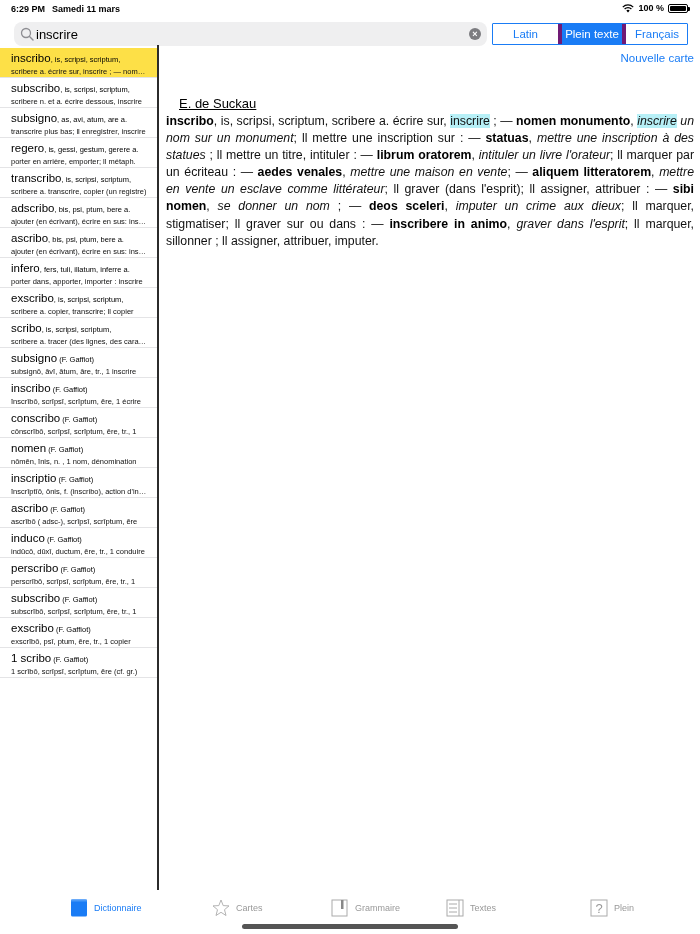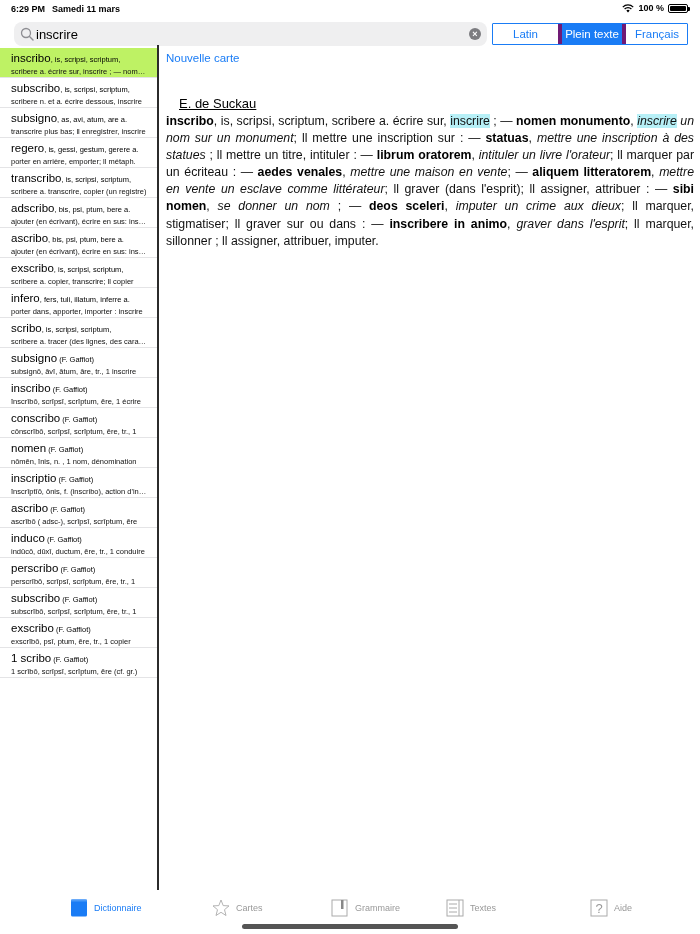--- a/index.html
+++ b/index.html
@@ -23,27 +23,27 @@
   .segmented { position: absolute; left: 492px; top: 23px; width: 196px; height: 22px; border: 1px solid #1a7cf5; border-radius: 1px; display: flex; overflow: hidden; }
   .segmented .seg { flex: 0 0 auto; font-size: 11.5px; color: #1a7cf5; text-align: center; line-height: 20px; border-left: 4px solid #701a75; cursor: pointer; }
   .segmented .seg:first-child { border-left: none; width: 65px; }
   .segmented .seg:nth-child(2) { width: 64px; }
   .segmented .seg:nth-child(3) { width: 66px; }
   .segmented .seg.active { background: #1a7cf5; color: #fff; }
 
   .sidebar { position: absolute; left: 0; top: 48px; width: 157px; height: 842px; background: #fff; }
   .divider-v { position: absolute; left: 157px; top: 45px; width: 2px; height: 845px; background: #2b2b2b; }
   .list-item { height: 30px; padding: 4px 0 0 11px; border-bottom: 1px solid #e4e4e6; overflow: hidden; cursor: pointer; }
-  .list-item.selected { background: #bef264; }
+  .list-item.selected { background: #fde047; }
   .list-item .line1 { font-size: 11.5px; white-space: nowrap; overflow: hidden; line-height: 13px; }
   .list-item .line1 .small { font-size: 7.5px; }
   .list-item .line2 { font-size: 7.5px; white-space: nowrap; overflow: hidden; text-overflow: ellipsis; width: 136px; line-height: 11px; color: #111; }
 
   .content { position: absolute; left: 166px; top: 48px; width: 528px; }
-  .new-card { position: absolute; left: 0; width: 528px; top: 4px; text-align: left; font-size: 11.5px; color: #1a7cf5; cursor: pointer; }
+  .new-card { position: absolute; left: 0; width: 528px; top: 4px; text-align: right; font-size: 11.5px; color: #1a7cf5; cursor: pointer; }
   .author { position: absolute; left: 0; top: 48px; font-size: 13px; text-decoration: underline; margin-left: 13px; }
   .entry { position: absolute; left: 0; top: 65px; width: 528px; font-size: 12.3px; line-height: 17.1px; text-align: justify; color: #111; }
   .entry b { font-weight: bold; color: #000; }
   .entry .hl { background: #b7f0f7; }
 
   .tabbar { position: absolute; left: 0; top: 890px; width: 700px; height: 44px; background: #fff; }
   .tab { position: absolute; top: 9px; display: flex; align-items: center; gap: 6px; font-size: 9px; color: #999; cursor: pointer; }
   .tab.active { color: #1a7cf5; align-items: center; }
   .tab .ico { width: 18px; height: 18px; }
   .home-indicator { position: absolute; left: 242px; top: 924px; width: 216px; height: 5px; border-radius: 3px; background: #555; }
@@ -105,26 +105,26 @@
     </div>
     <div class="list-item">
       <div class="line1"><span>adscribo</span><span class="small">, bis, psi, ptum, bere a.</span></div>
       <div class="line2">ajouter (en écrivant), écrire en sus: inscrire</div>
     </div>
     <div class="list-item">
       <div class="line1"><span>ascribo</span><span class="small">, bis, psi, ptum, bere a.</span></div>
       <div class="line2">ajouter (en écrivant), écrire en sus: inscrire</div>
     </div>
     <div class="list-item">
+      <div class="line1"><span>infero</span><span class="small">, fers, tuli, illatum, inferre a.</span></div>
+      <div class="line2">porter dans, apporter, importer : inscrire</div>
+    </div>
+    <div class="list-item">
       <div class="line1"><span>exscribo</span><span class="small">, is, scripsi, scriptum,</span></div>
       <div class="line2">scribere a. copier, transcrire; ll copier</div>
-    </div>
-    <div class="list-item">
-      <div class="line1"><span>infero</span><span class="small">, fers, tuli, illatum, inferre a.</span></div>
-      <div class="line2">porter dans, apporter, importer : inscrire</div>
     </div>
     <div class="list-item">
       <div class="line1"><span>scribo</span><span class="small">, is, scripsi, scriptum,</span></div>
       <div class="line2">scribere a. tracer (des lignes, des caractères)</div>
     </div>
     <div class="list-item">
       <div class="line1"><span>subsigno</span><span class="small"> (F. Gaffiot)</span></div>
       <div class="line2">subsignō, āvī, ātum, āre, tr., 1 inscrire</div>
     </div>
     <div class="list-item">
@@ -205,16 +205,16 @@
       <line x1="3" y1="13" x2="11" y2="13" stroke="#aaa"></line>
       <line x1="13" y1="1" x2="13" y2="17" stroke="#aaa"></line>
     </svg>
     <span>Textes</span>
   </div>
   <div class="tab" style="left:590px;">
     <svg class="ico" viewBox="0 0 18 18">
       <rect x="1" y="1" width="16" height="16" fill="none" stroke="#aaa" stroke-width="1"></rect>
       <text x="9" y="14" font-size="13" text-anchor="middle" fill="#999" font-family="Liberation Sans, sans-serif">?</text>
     </svg>
-    <span>Aide</span>
+    <span>Plein</span>
   </div>
 </div>
 <div class="home-indicator"></div>
 
 </body></html>

